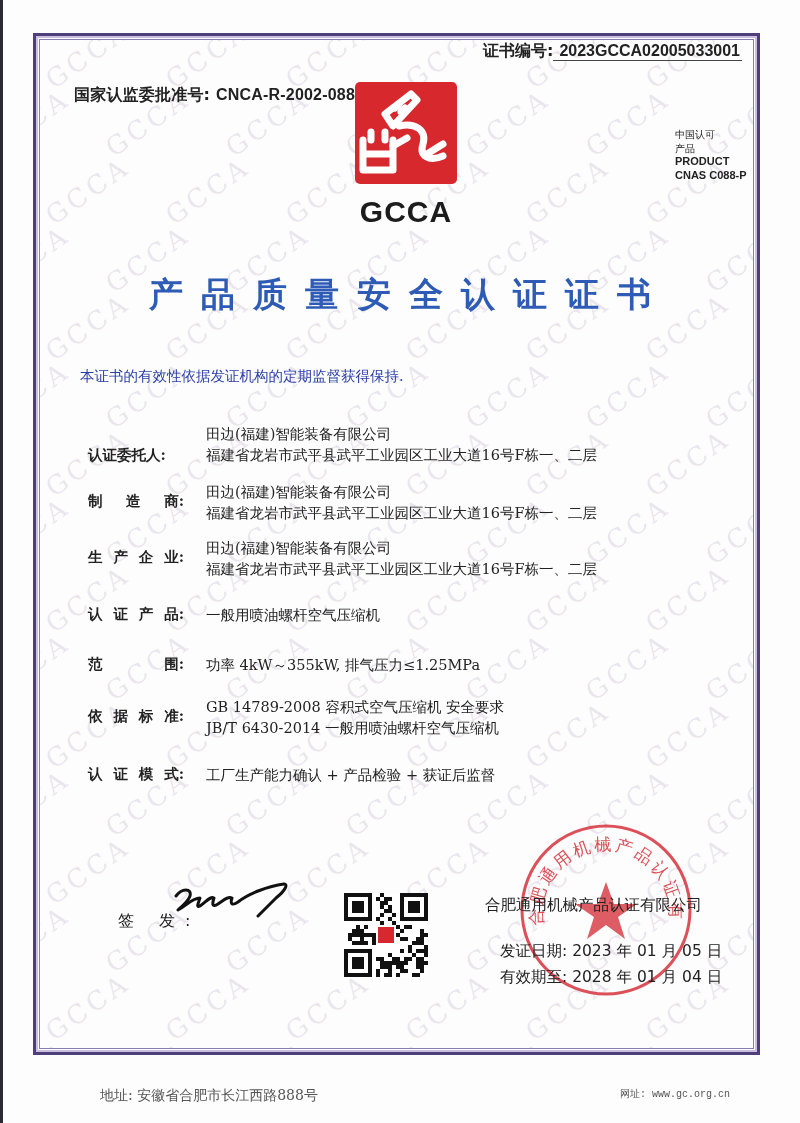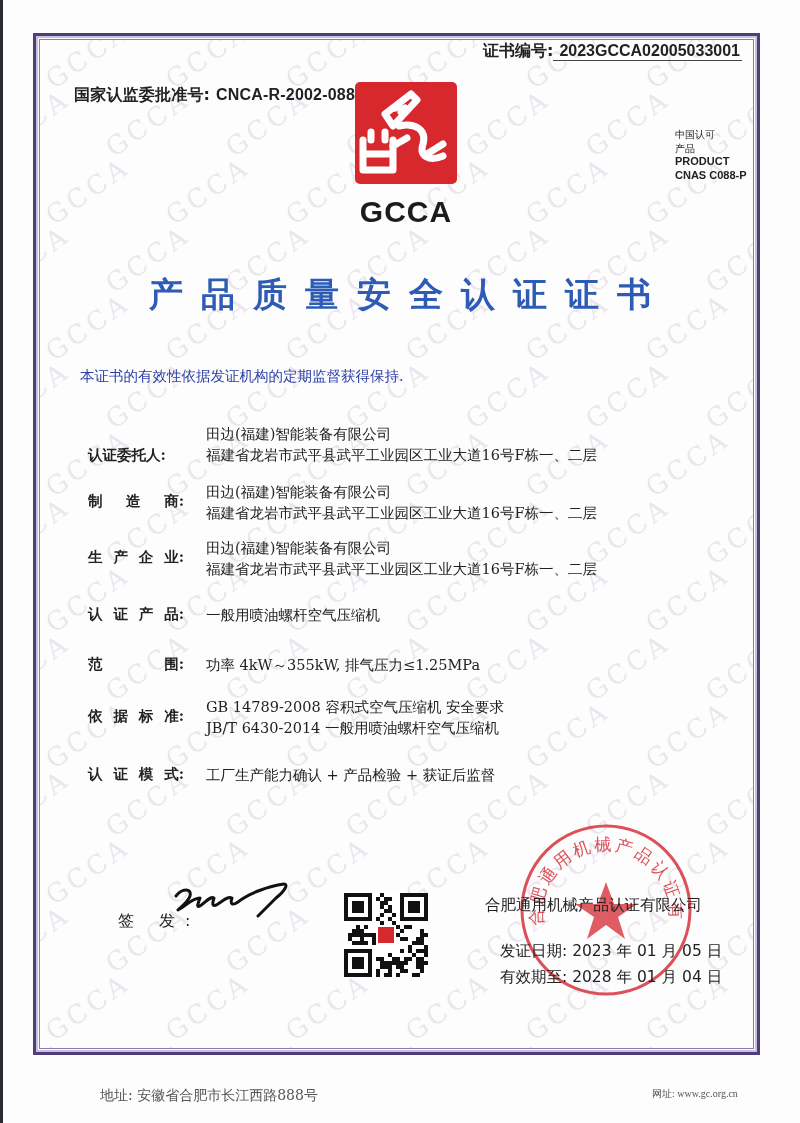--- a/index.html
+++ b/index.html
@@ -54,21 +54,21 @@
 
   .sig-label { position:absolute; left:118px; top:893px; font-size:16px; color:#222; letter-spacing:10px;margin-top:18px; }
   .signature { position:absolute; left:172px; top:880px; width:120px; height:40px; }
   .qr { position:absolute; left:344px; top:893px; width:84px; height:84px; background:#fff; }
 
   .stamp { position:absolute; left:516px; top:820px; width:180px; height:180px; }
   .issuer { position:absolute; left:485px; top:895px; font-size:15.5px; color:#222; font-weight:500; }
   .date-row { position:absolute; left:500px; font-size:15.5px; color:#222; }
 
   .footer-addr { position:absolute; left:100px; top:1087px; font-family:"DejaVu Serif", serif; font-size:14px; color:#555; }
-  .footer-web { position:absolute; left:620px; top:1087px; font-family:Liberation Serif, serif; font-size:10px; color:#555;margin-left:32px; }
+  .footer-web { position:absolute; left:620px; top:1087px; font-family:Liberation Mono, monospace; font-size:10px; color:#555; }
 </style>
 </head>
 <body>
 
 <div class="edge-left"></div>
 <div class="frame-shadow"></div>
 <div class="frame-outer"></div>
 <div class="frame-inner"></div>
 
 <div class="watermark-layer" id="wm">

